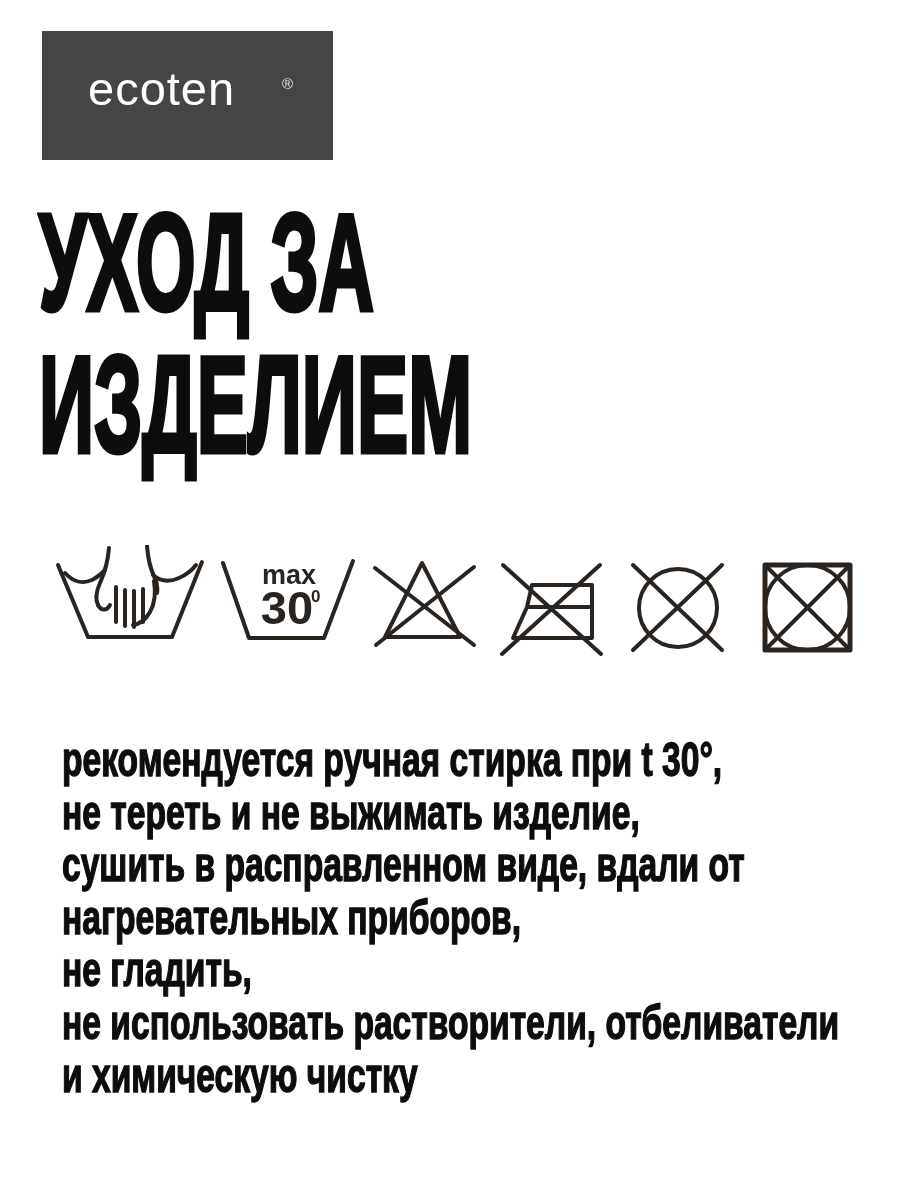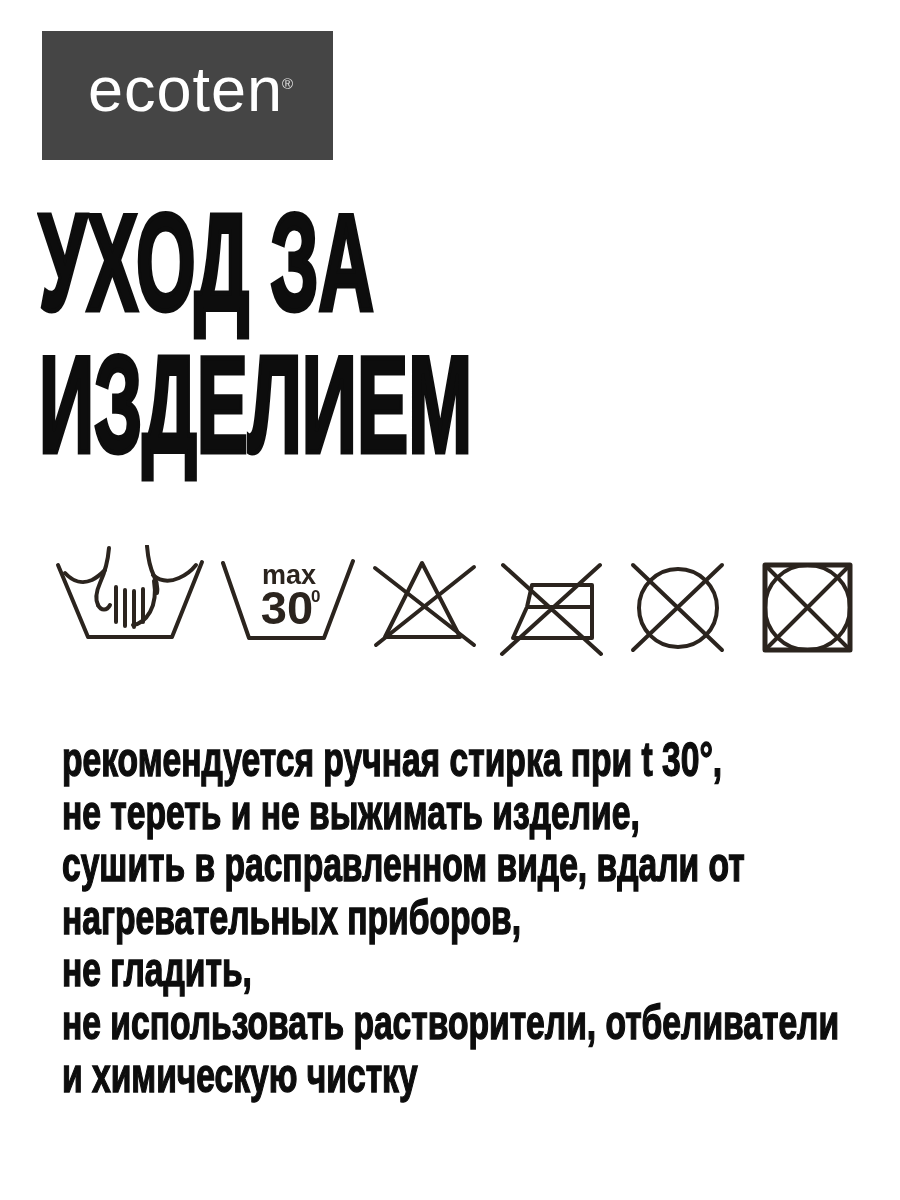--- a/index.html
+++ b/index.html
@@ -8,21 +8,21 @@
     background:var(--page_bg,#fff);
     position:relative;overflow:hidden;
     font-family:"Liberation Sans",sans-serif;
   }
   .logo-box{
     position:absolute;left:42px;top:31px;width:291px;height:129px;
     background:var(--logo_bg,#454545);
   }
   .brand{
     position:absolute;left:46px;top:26px;
-    font-size:63px;line-height:64px;font-weight:400;
+    font-size:47px;line-height:64px;font-weight:400;
     letter-spacing:1px;color:var(--logo_text,#fff);
   }
   .mark{
     position:absolute;left:240px;top:44px;
     font-size:15px;color:var(--logo_text,#fff);opacity:.85;
   }
   .title{
     position:absolute;left:39px;top:192px;
     font-size:137px;line-height:142px;font-weight:700;
     color:var(--ink,#0d0d0d);

